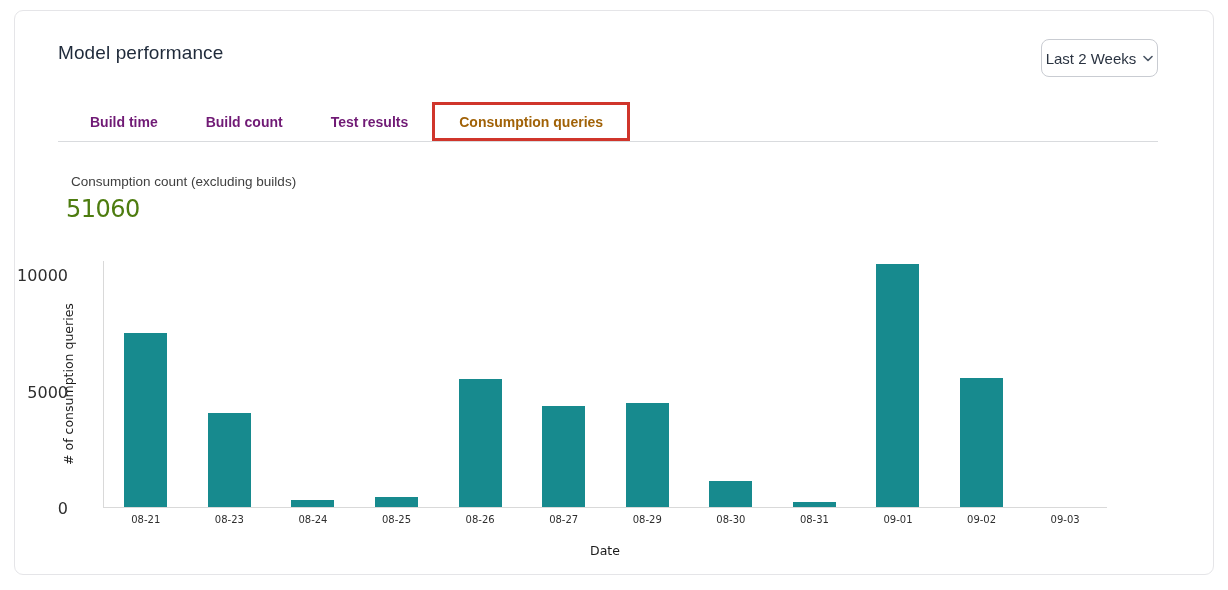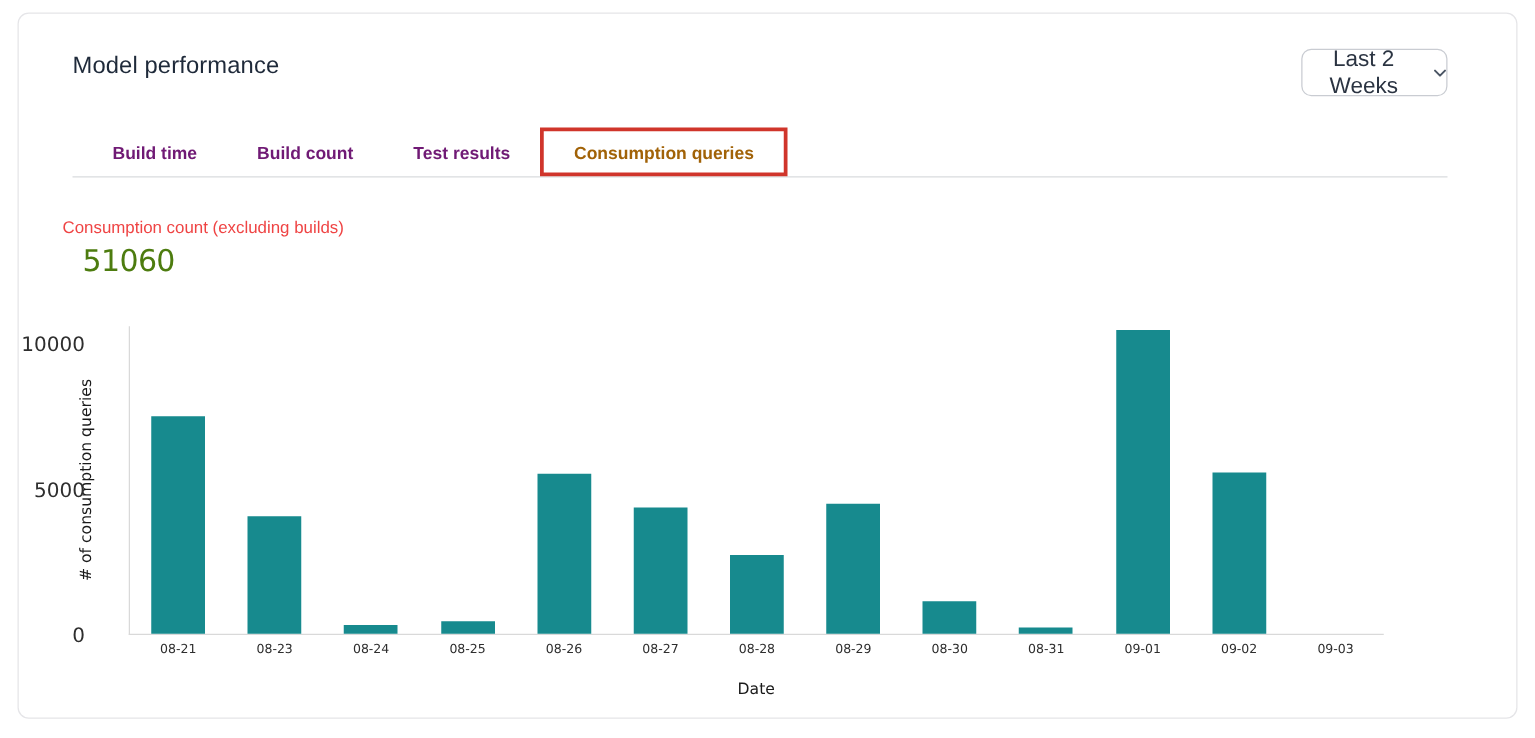--- a/index.html
+++ b/index.html
@@ -25,21 +25,21 @@
   }
   .range-selector {
     position: absolute; left: 1026px; top: 28px;
     width: 117px; height: 38px;
     background: #ffffff;
     border: 1px solid #c9ccd2;
     border-radius: 8px;
     display: flex; align-items: center; justify-content: center;
     gap: 7px;
     font-family: "Liberation Sans", sans-serif;
-    font-size: 18px; color: #2b3442;
+    font-size: 15px; color: #2b3442;
     cursor: pointer;
   }
   .range-selector .chev { display: flex; align-items: center; margin-top: 1px; }
   
   .tab-bar {
     position: absolute; left: 43px; top: 91px;
     width: 1100px; height: 40px;
     border-bottom: 1px solid #d9dbde;
     display: flex; align-items: stretch;
     padding-left: 8px;
@@ -51,22 +51,22 @@
     cursor: pointer; white-space: nowrap;
   }
   .tab.active {
     color: #a16207; font-weight: 700;
   }
   .tab.annotated {
     border: 3px solid #d0352b;
   }
   
   .metric-label {
-    position: absolute; left: 35px; top: 163px;
-    font-size: 13.5px; color: #ef4444;
+    position: absolute; left: 56px; top: 163px;
+    font-size: 13.5px; color: #404040;
   }
   .metric-value {
     position: absolute; left: 51px; top: 184px;
     font-size: 24px; font-weight: 500; color: #4d7c0f;
     font-family: "DejaVu Sans", sans-serif;
     letter-spacing: -0.5px;
   }
   
   .chart { position: absolute; left: 0; top: 0; width: 100%; height: 100%;
     font-family: "DejaVu Sans", sans-serif; }
@@ -164,24 +164,20 @@
         </div>
         <div class="bar-slot">
           <div class="bar" style="height: 127.684px; background: rgb(23, 138, 142);"></div>
           <div class="x-tick-label">08-26</div>
         </div>
         <div class="bar-slot">
           <div class="bar" style="height: 101.355px; background: rgb(23, 138, 142);"></div>
           <div class="x-tick-label">08-27</div>
         </div>
         <div class="bar-slot">
-          <div class="bar" style="height: 62.91px; background: rgb(23, 138, 142);"></div>
-          <div class="x-tick-label">08-28</div>
-        </div>
-        <div class="bar-slot">
           <div class="bar" style="height: 103.685px; background: rgb(23, 138, 142);"></div>
           <div class="x-tick-label">08-29</div>
         </div>
         <div class="bar-slot">
           <div class="bar" style="height: 26.096px; background: rgb(23, 138, 142);"></div>
           <div class="x-tick-label">08-30</div>
         </div>
         <div class="bar-slot">
           <div class="bar" style="height: 4.893px; background: rgb(23, 138, 142);"></div>
           <div class="x-tick-label">08-31</div>

